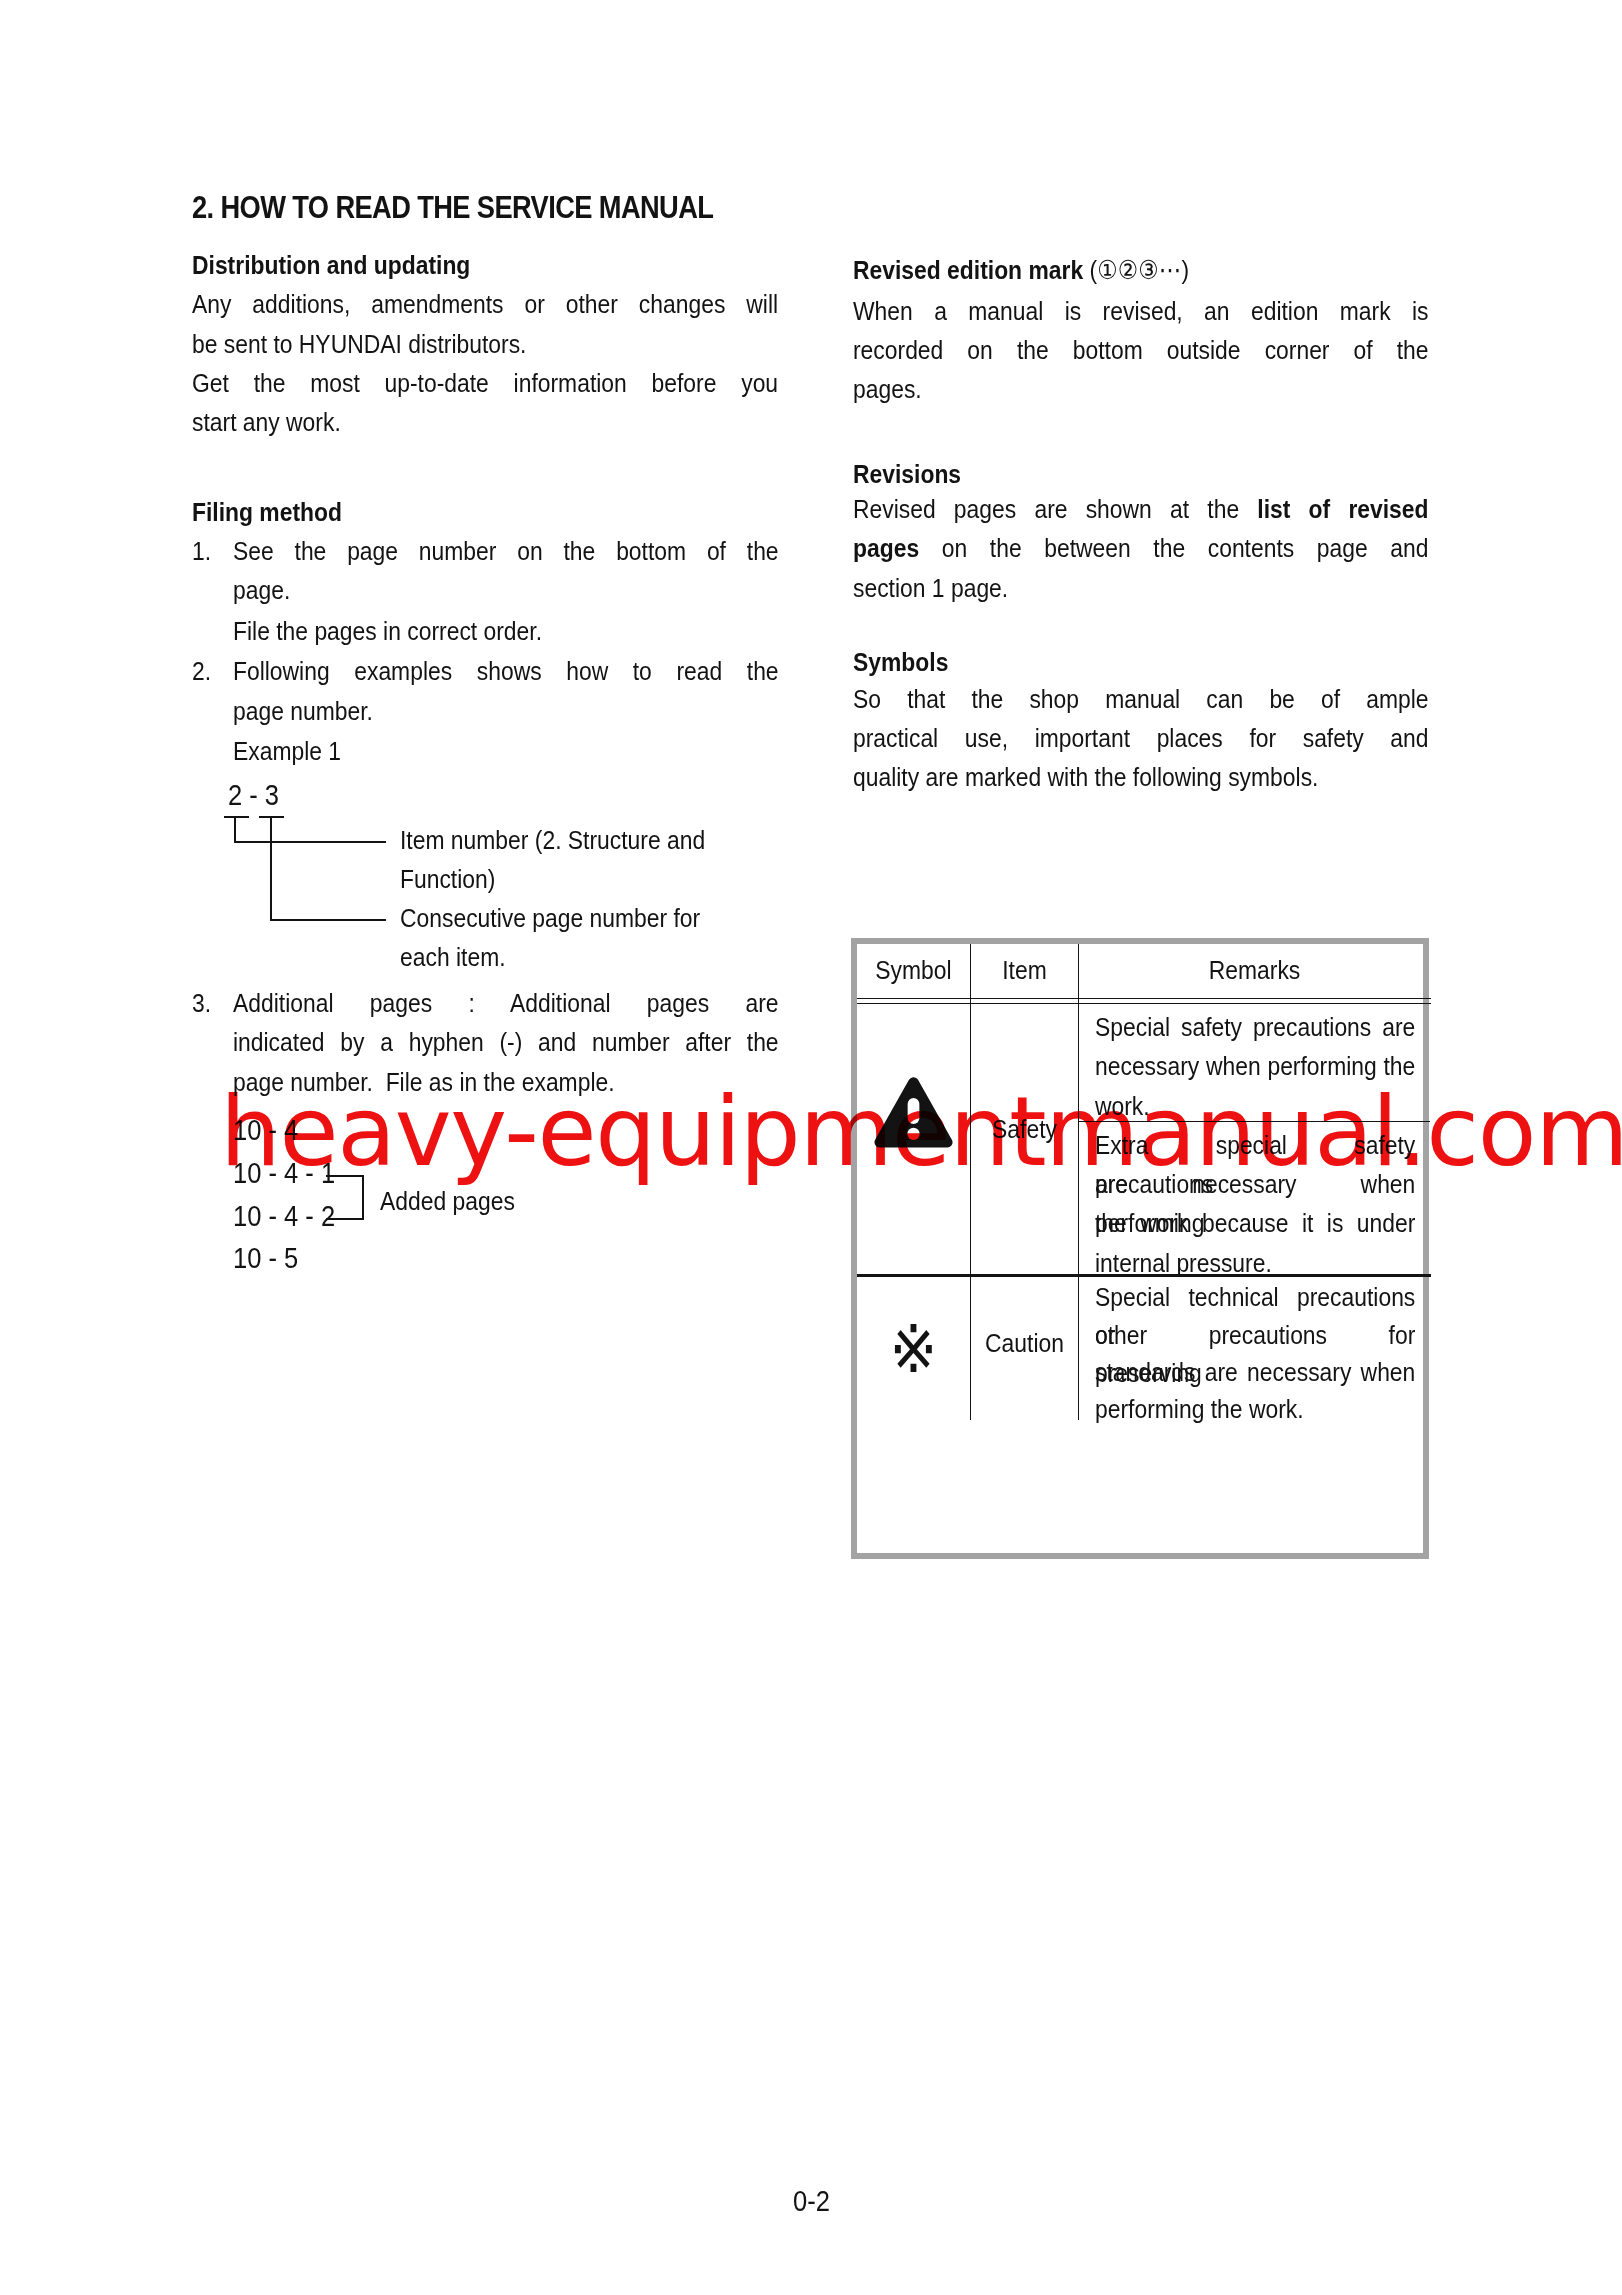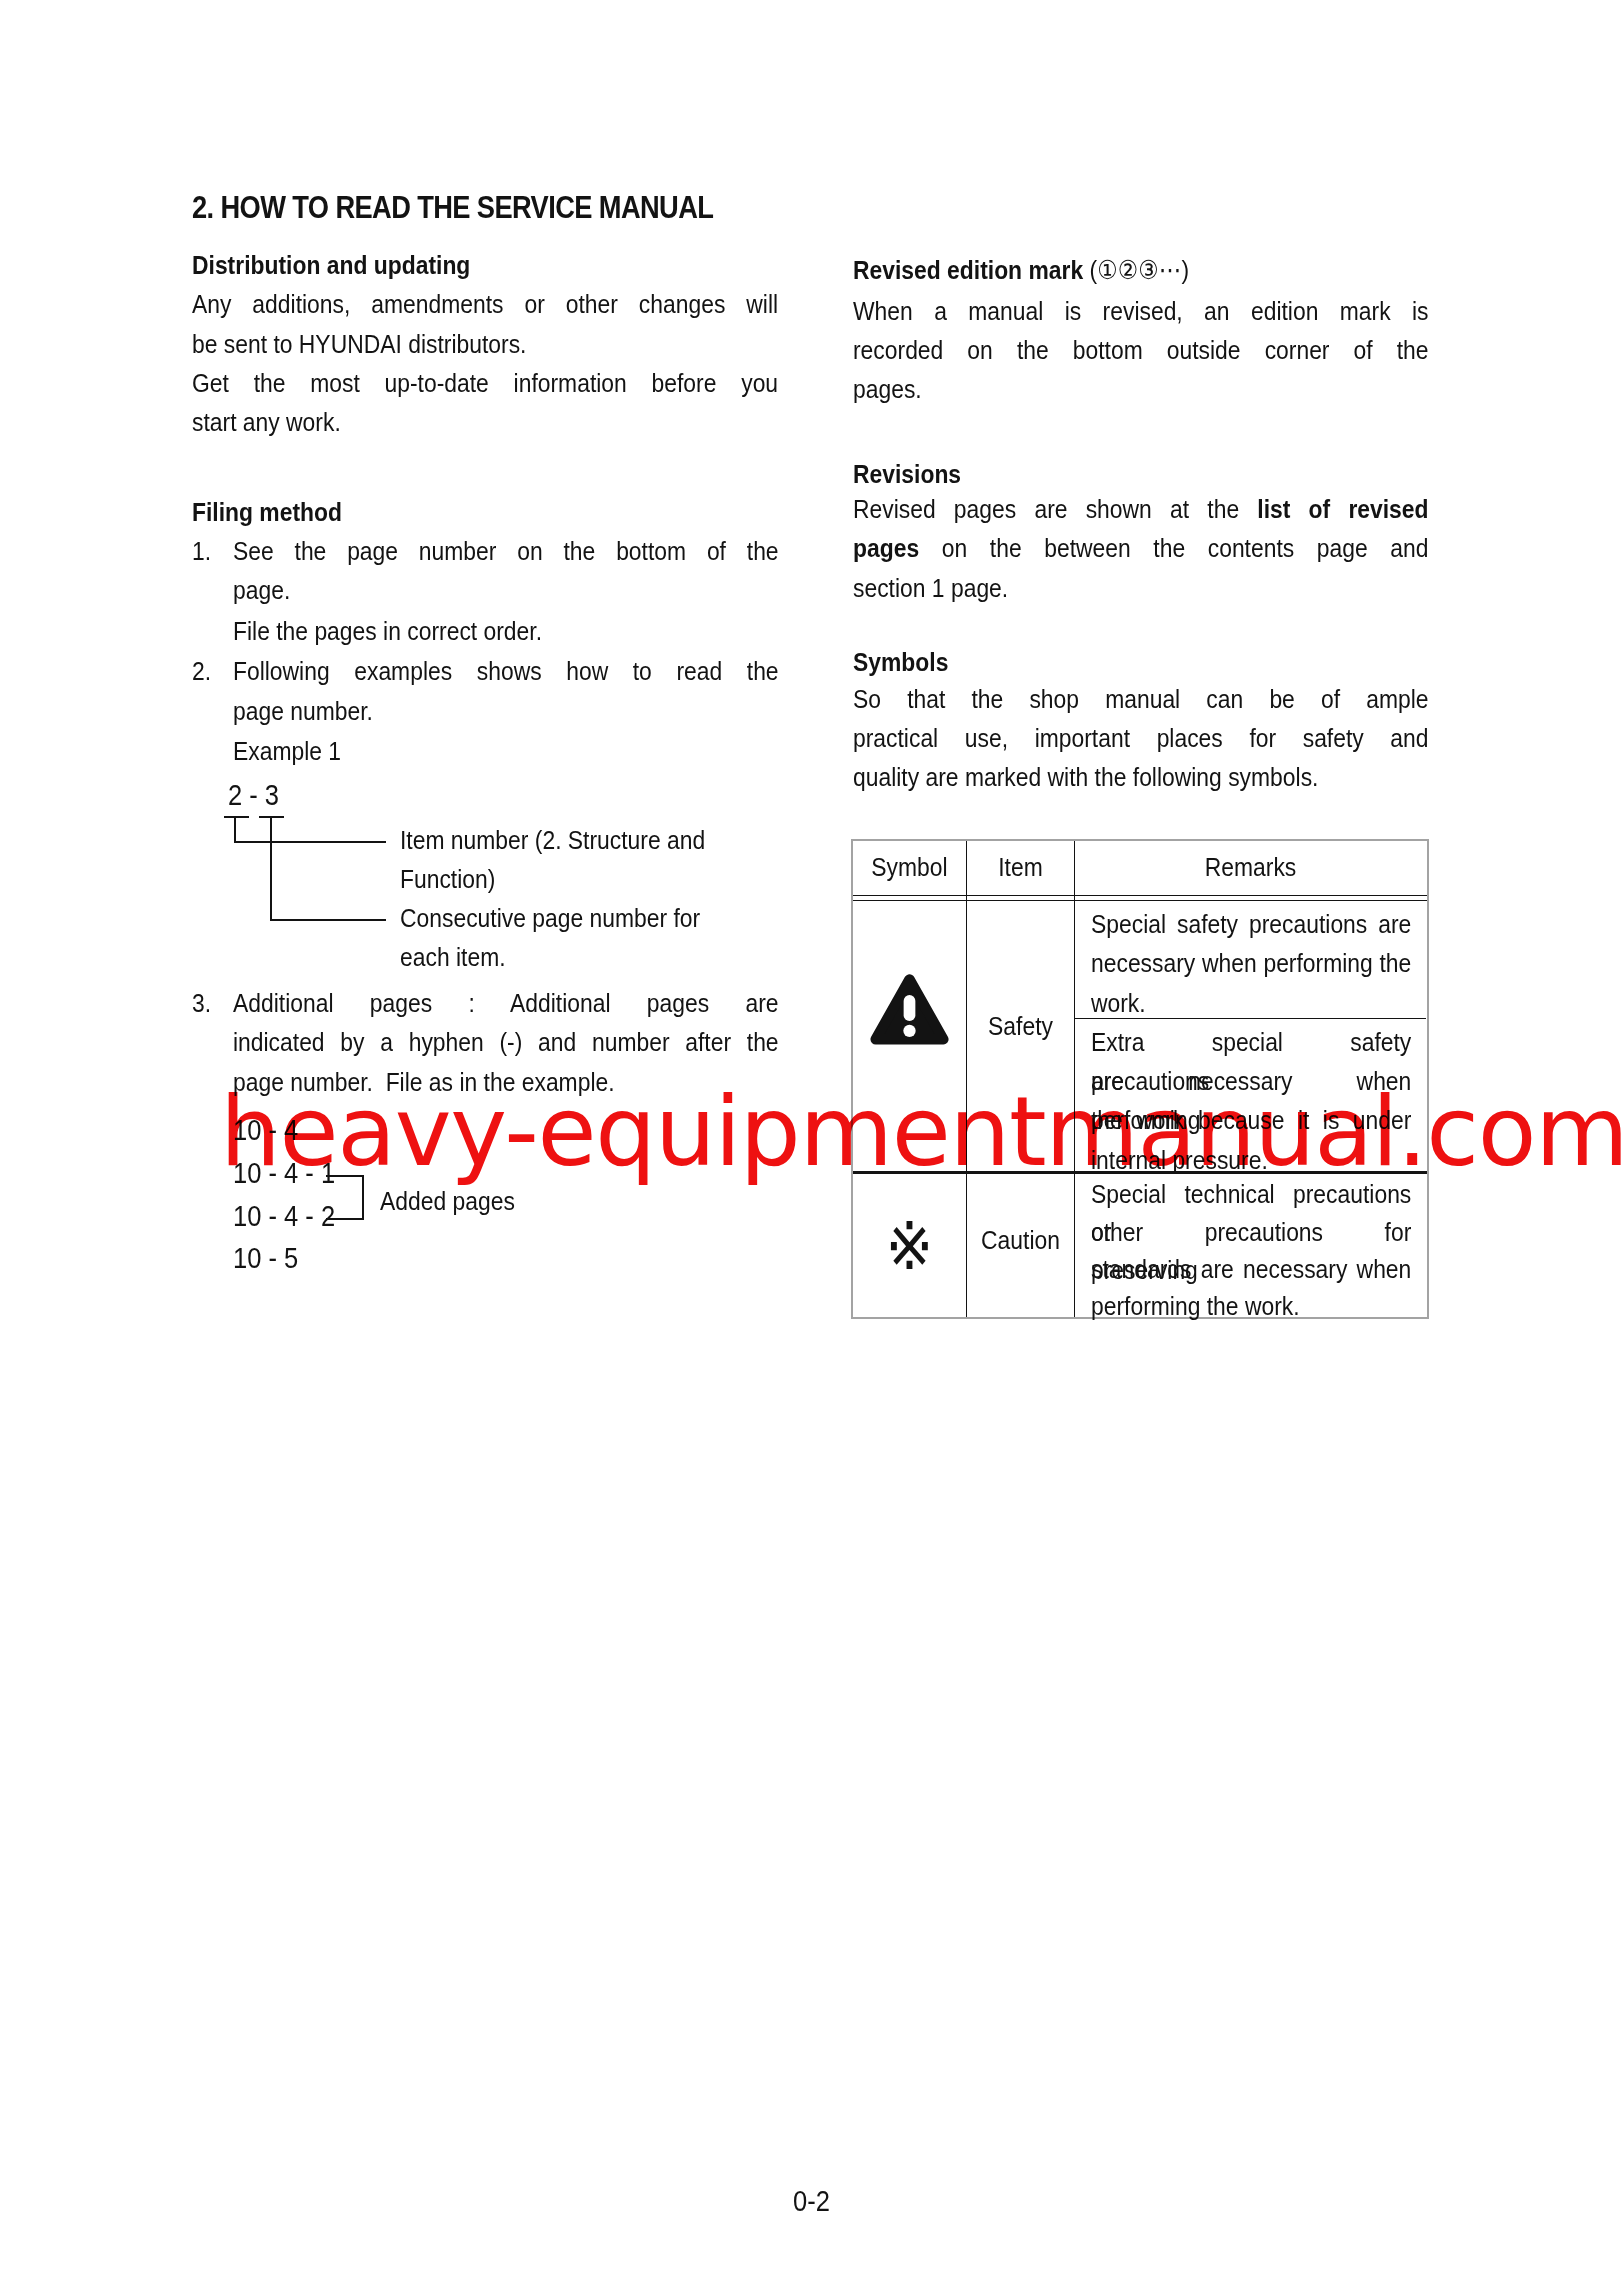--- a/index.html
+++ b/index.html
@@ -10,22 +10,22 @@
   .j{text-align:justify;text-align-last:justify;}
   .nw{white-space:nowrap;}
   .cx{transform:scaleX(0.88);transform-origin:0 0;}
   .cxc{transform:scaleX(0.88);transform-origin:50% 0;text-align:center;white-space:nowrap;}
   .lf{left:192px;width:666px;}
   .li{left:233px;width:620px;}
   .rc{left:853px;width:654px;}
   .mk{left:192px;width:46px;}
   .ln{position:absolute;background:#131313;}
   .title{font-size:31px;font-weight:bold;letter-spacing:-0.7px;line-height:39px;}
-  .tbl{position:absolute;left:851px;top:839px;width:578px;height:480px;
-       border:2px solid #a3a3a3;box-sizing:border-box;}
+  .tbl{position:absolute;left:851px;top:938px;width:578px;height:621px;
+       border:6px solid #a3a3a3;box-sizing:border-box;}
   .tbl .abs{position:absolute;}
   .rm{left:238px;width:364px;font-size:26px;line-height:39px;}
   .hdr{top:6.5px;font-size:26px;line-height:39px;}
   .wm{position:absolute;left:220px;top:1084px;font-family:"DejaVu Sans",sans-serif;
       font-size:96px;line-height:1;letter-spacing:-1.3px;color:#ee1111;white-space:nowrap;
       mix-blend-mode:multiply;}
   .refmark{font-size:65px;line-height:65px;text-align:center;}
 </style>
 </head>
 <body>

